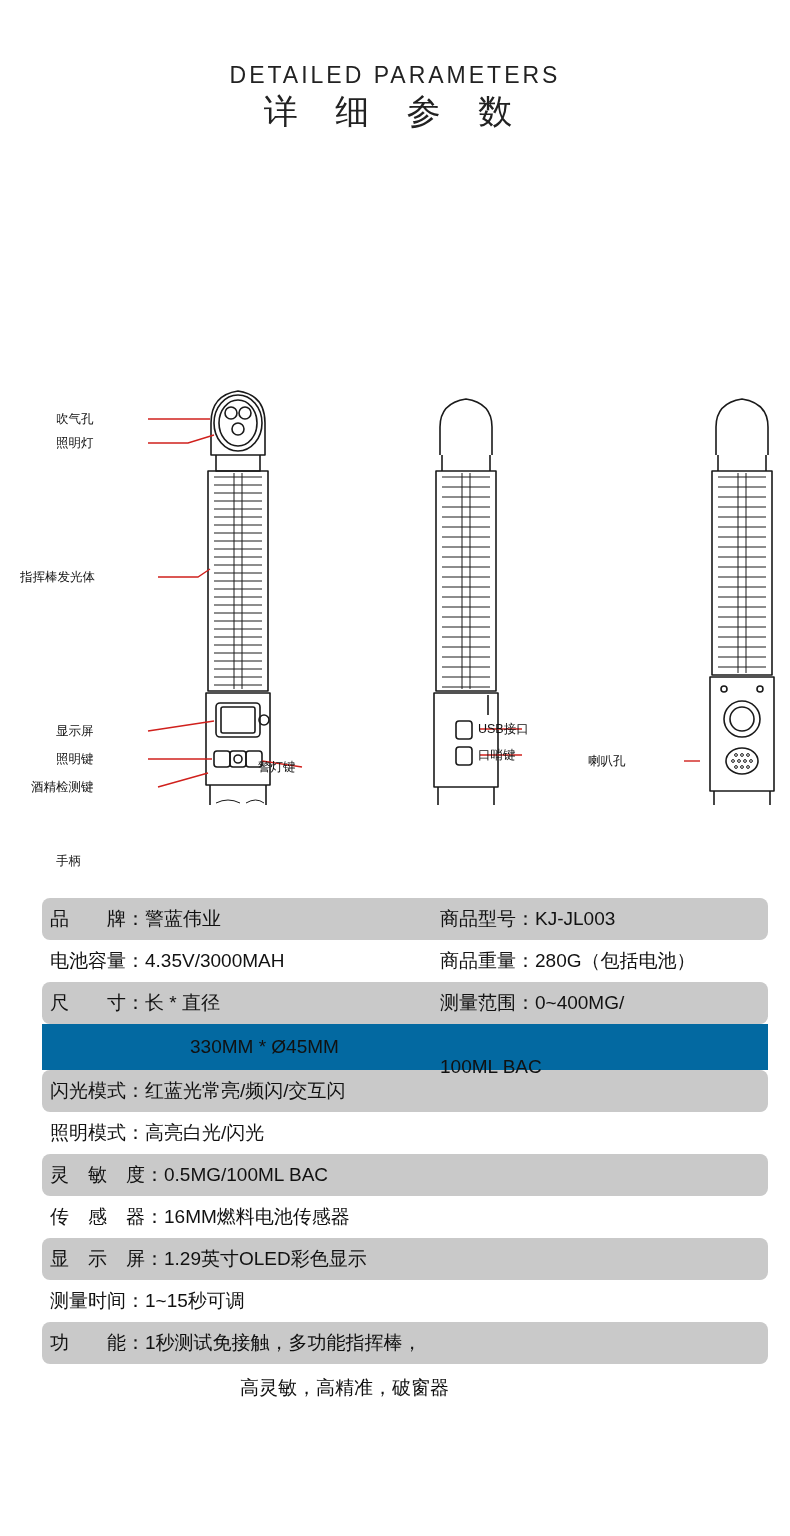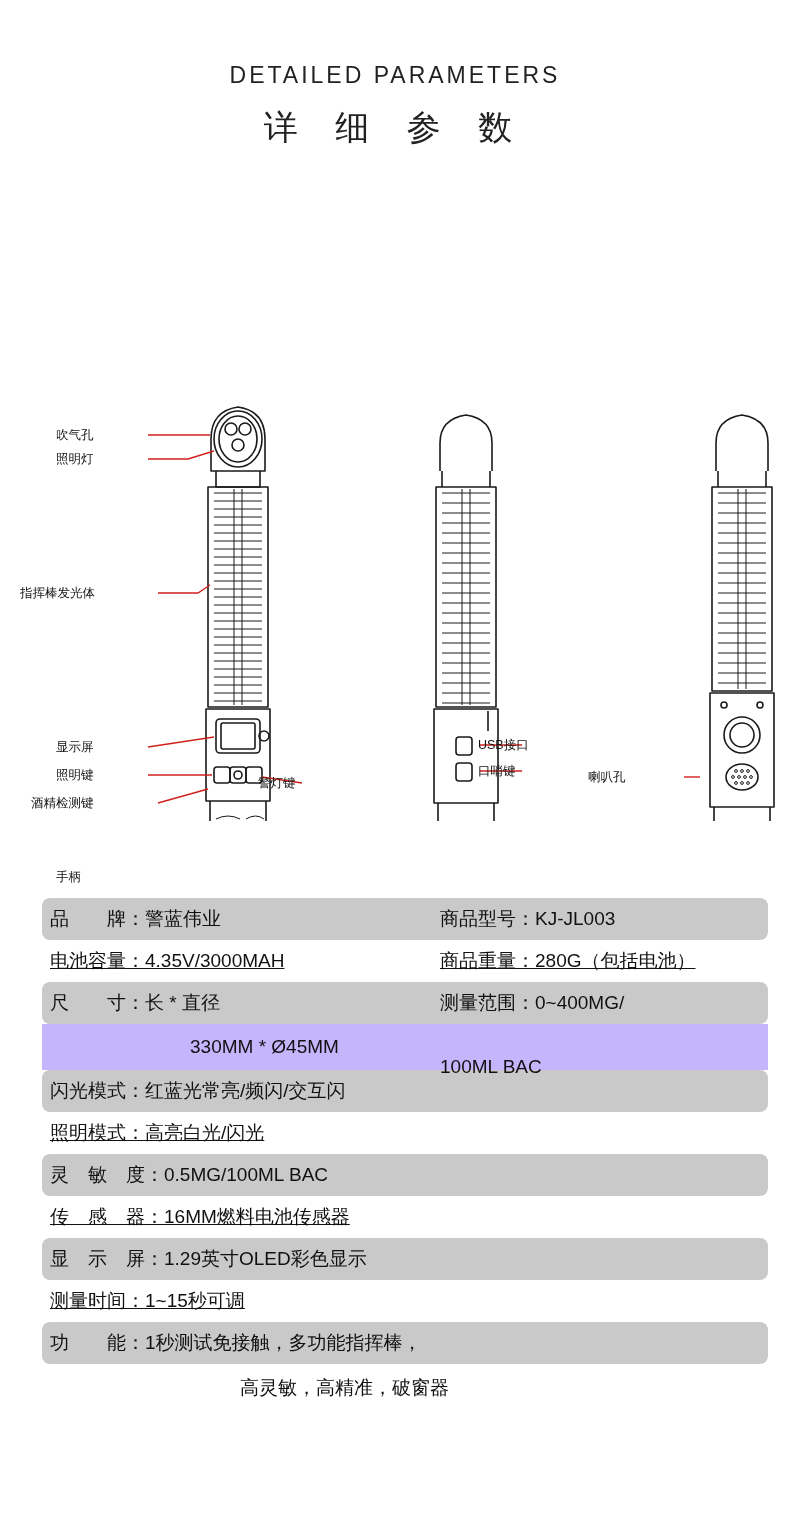--- a/index.html
+++ b/index.html
@@ -20,21 +20,20 @@
     letter-spacing:3px;
     color:#222;
     padding-top:62px;
     font-weight:400;
   }
   .title-cn{
     text-align:center;
     font-size:34px;
     letter-spacing:14px;
     color:#222;
-    margin-top:16px;
     font-weight:400;
   }
 
   
   .diagram{
     position:relative;
     width:790px;
     height:650px;
     margin-top:20px;
     padding-left:48px;
@@ -59,31 +58,31 @@
   .row{
     display:flex;
     align-items:center;
     height:42px;
     font-size:19px;
     color:#111;
     box-sizing:border-box;
     padding-left:8px;
   }
   .row.shade{background:#c9c9c9;border-radius:8px;}
-  .row.plain{background:#ffffff;text-decoration:underline;}
+  .row.plain{background:#ffffff;}
   .cell-l{width:390px;white-space:nowrap;}
   .cell-r{flex:1;white-space:nowrap;}
   .row.single .cell-l{width:auto;}
   .sub{
     display:flex;
     align-items:center;
     height:46px;
     font-size:19px;
     padding-left:8px;
-    background:#c4b5fd;
+    background:#0369a1;
   }
   .sub .cell-l{width:390px;padding-left:140px;box-sizing:border-box;}
   .sub .cell-r{flex:1;margin-top:40px;}
   .indent-center{
     display:flex;align-items:center;height:48px;font-size:19px;
     padding-left:198px;background:#ffffff;
   }
 </style>
 </head>
 <body>

